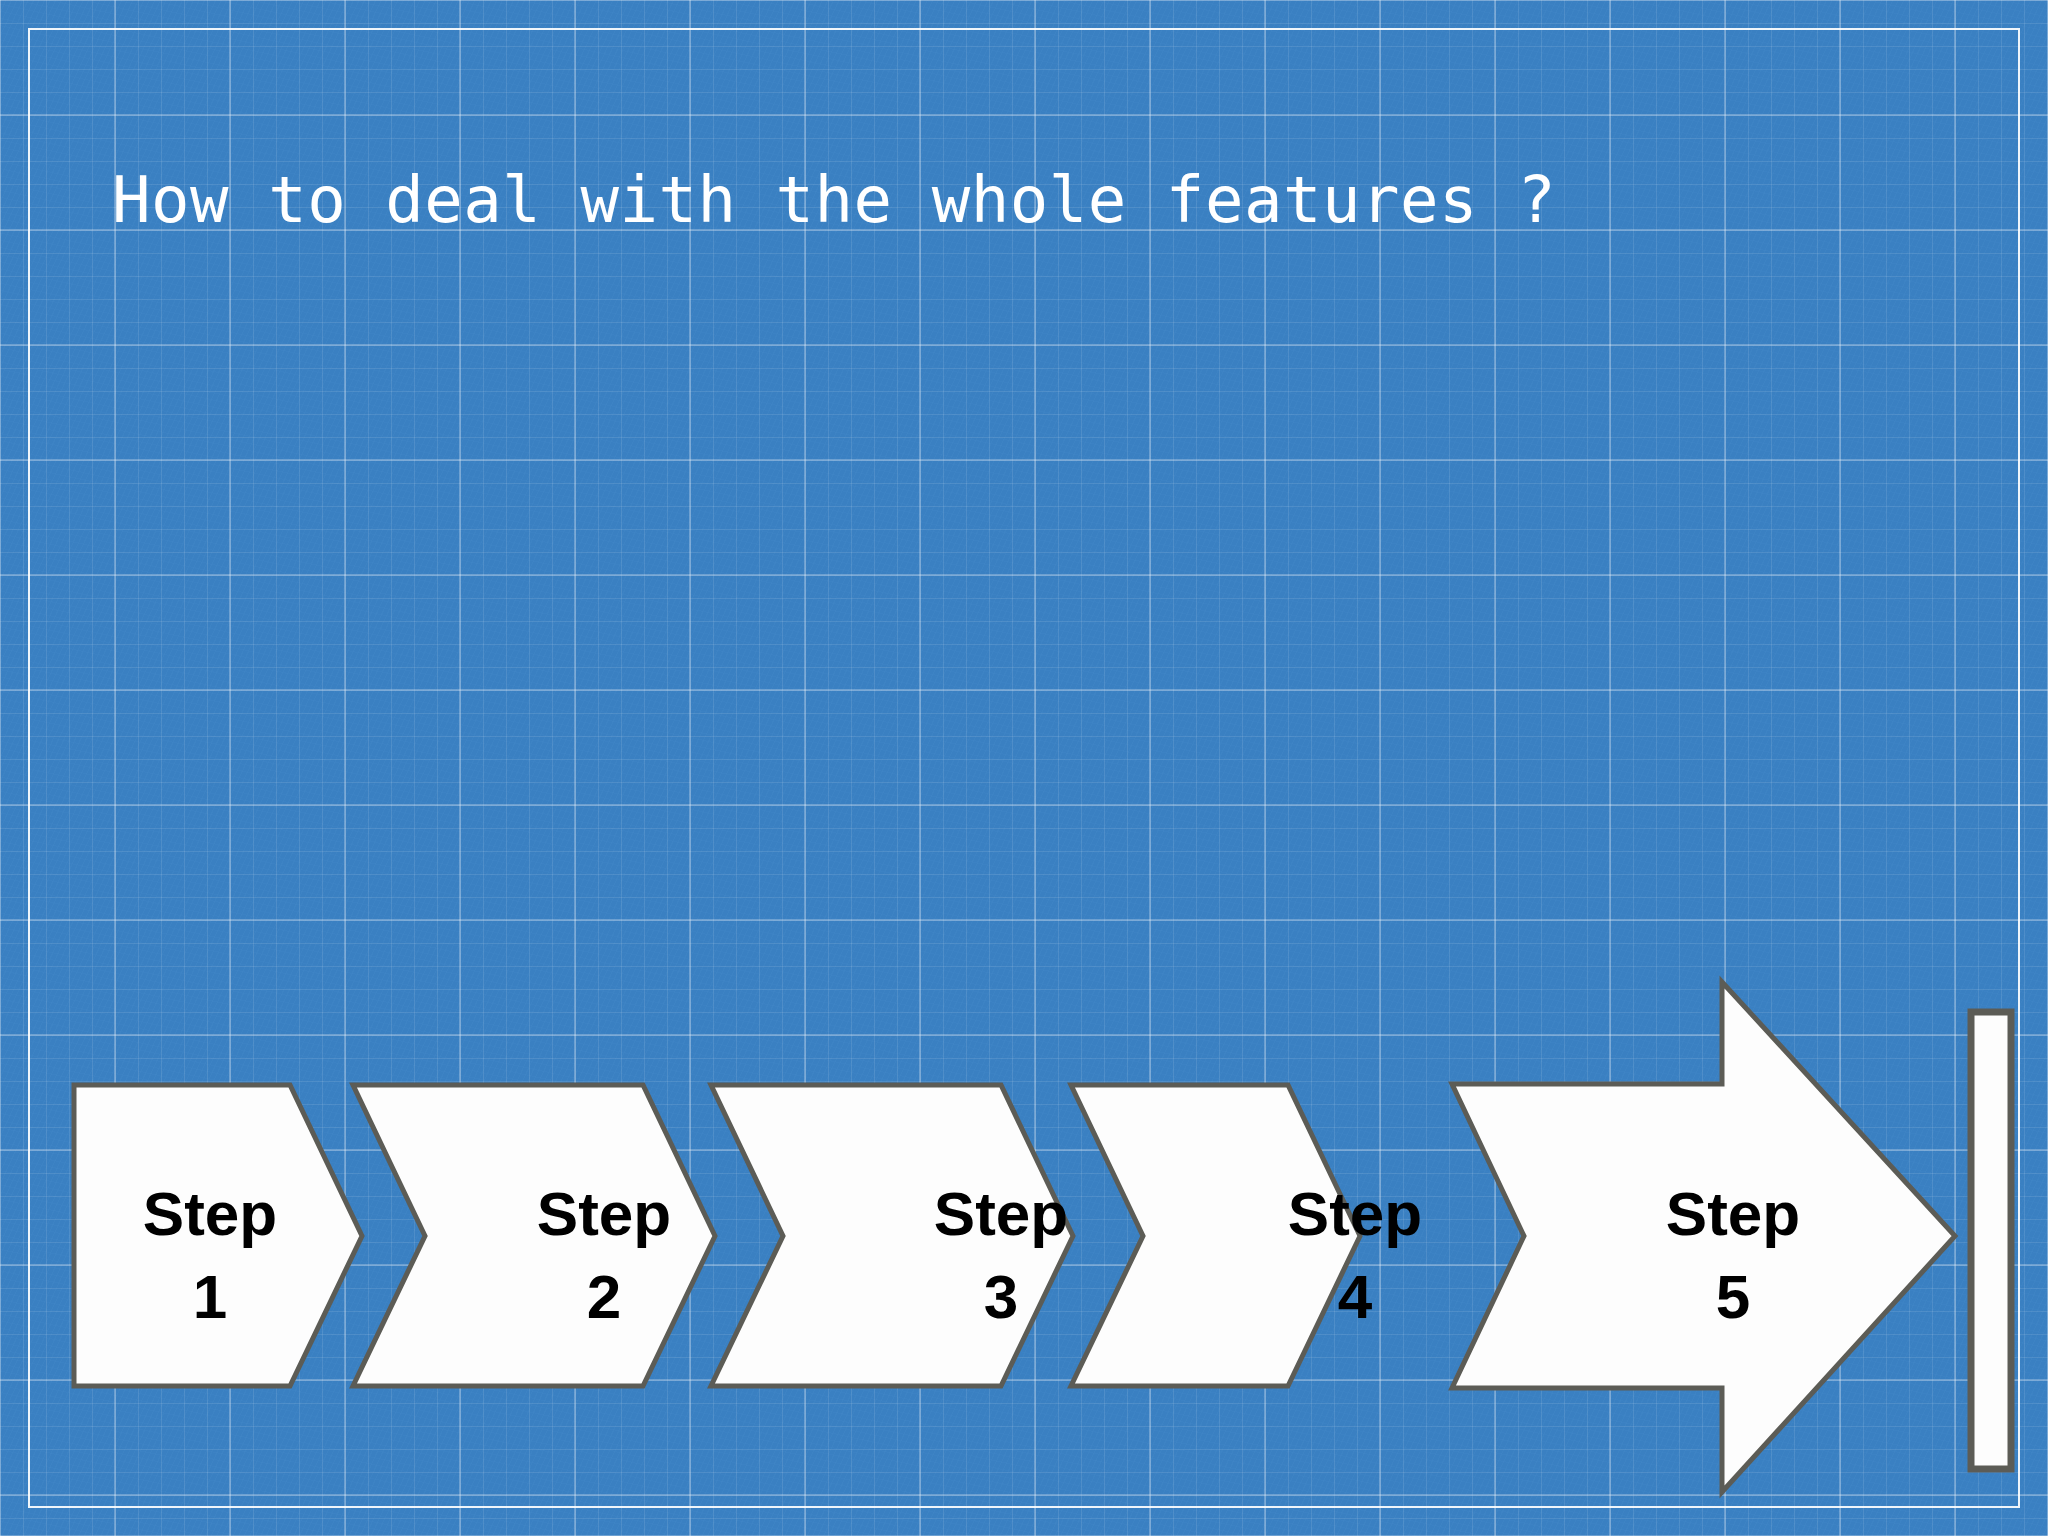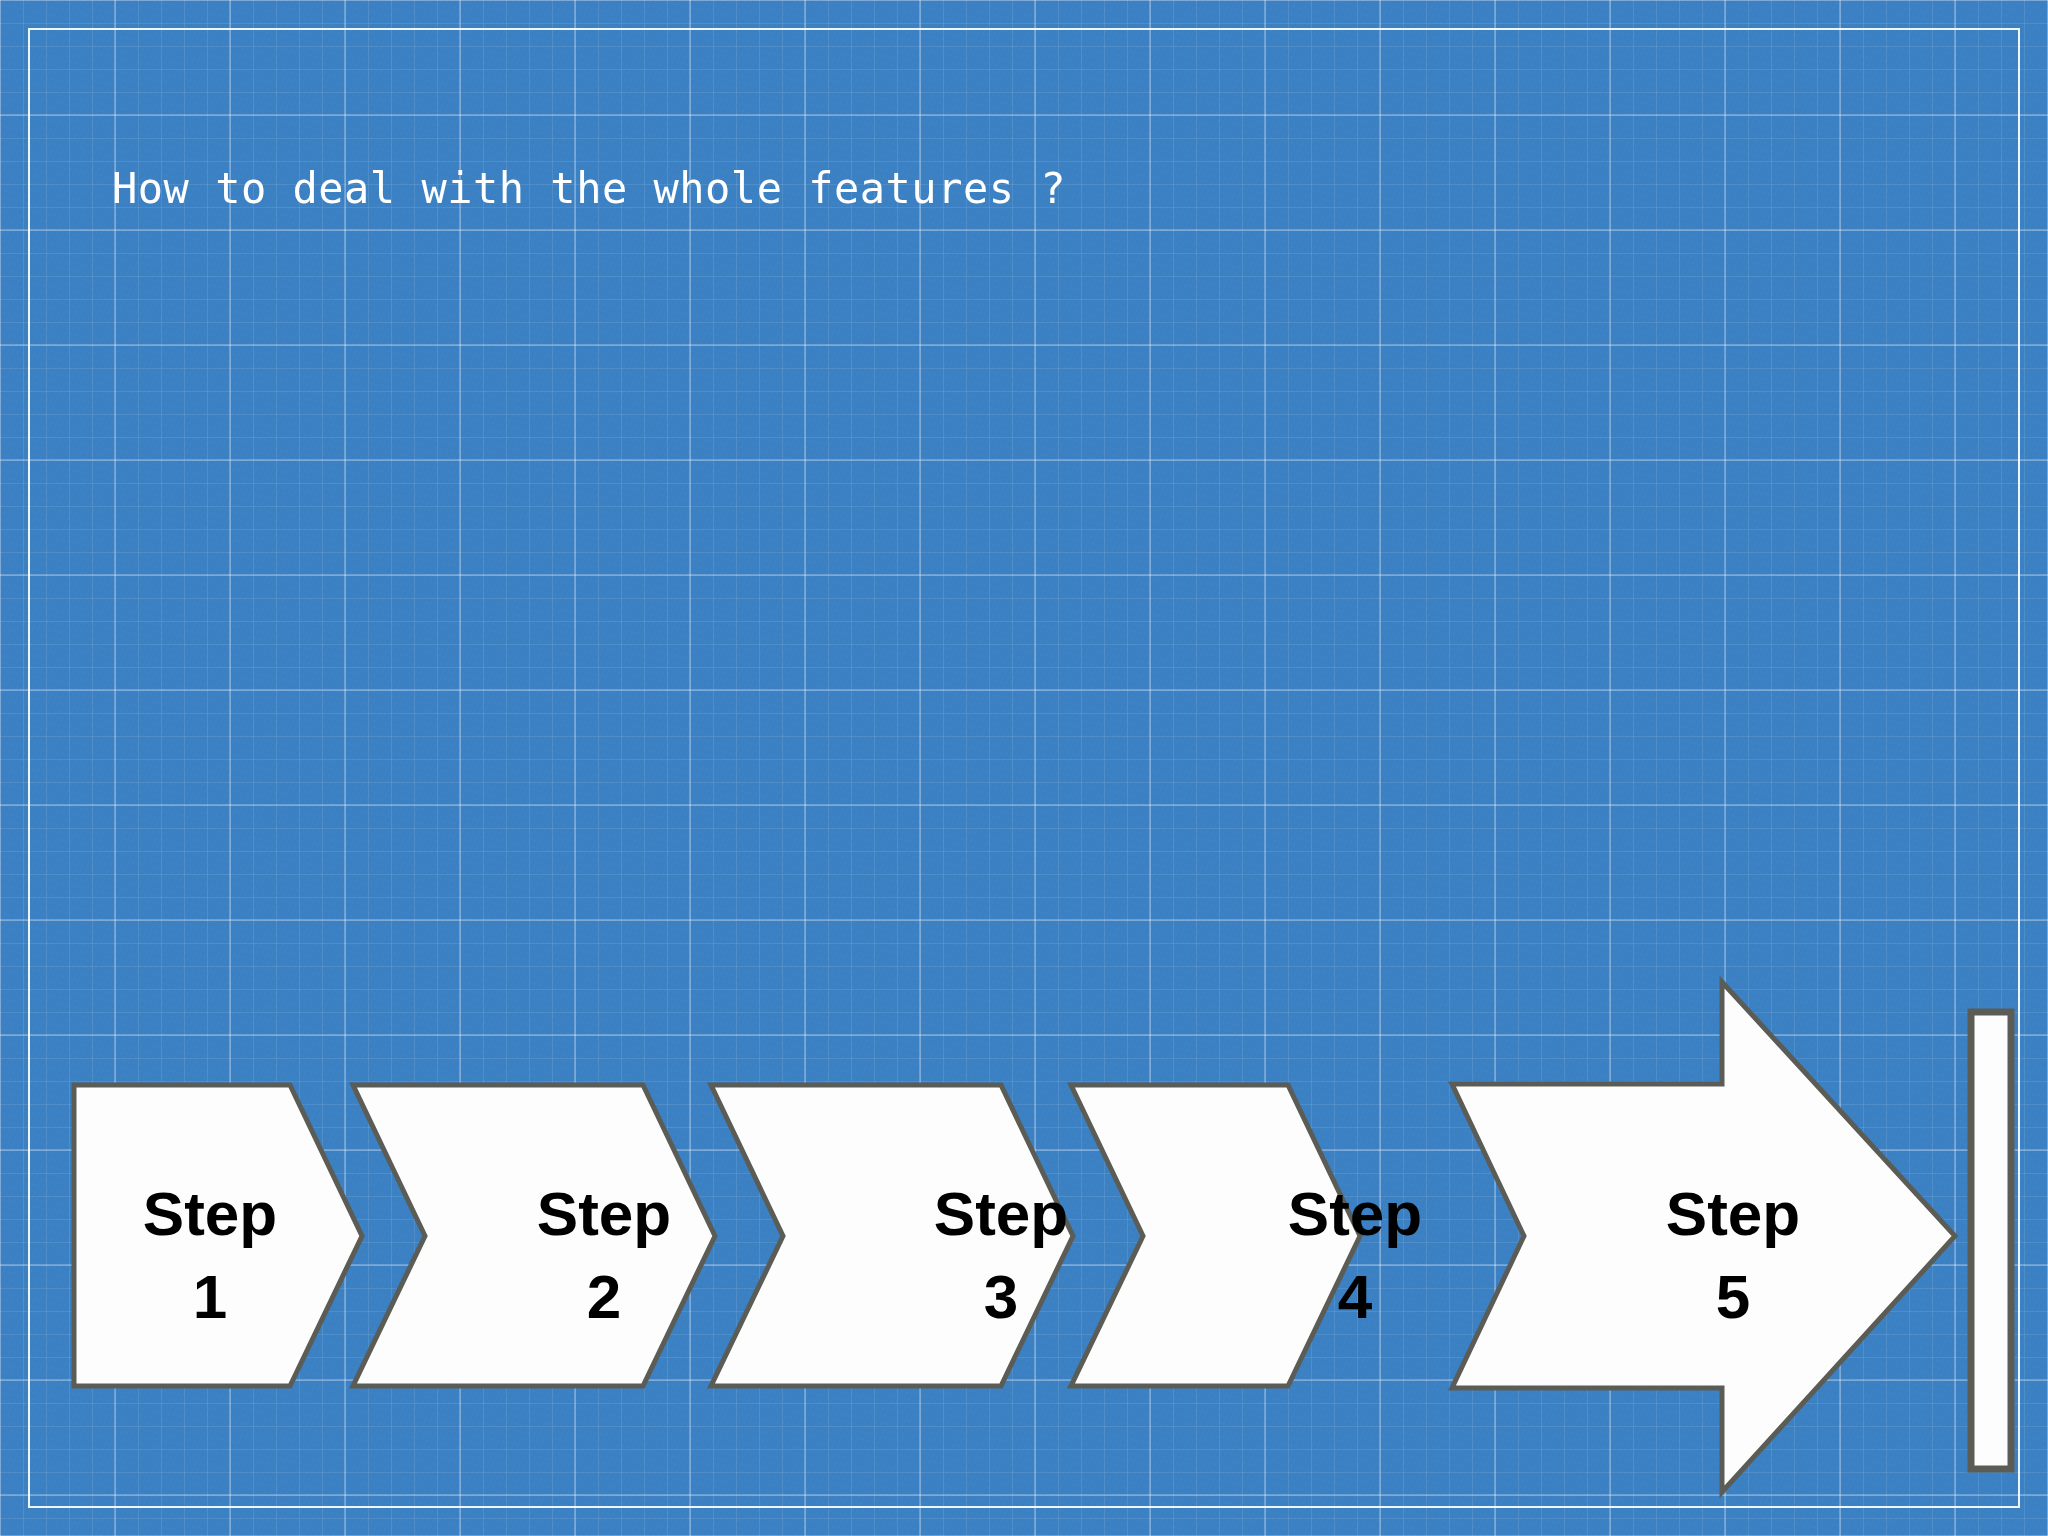--- a/index.html
+++ b/index.html
@@ -64,21 +64,21 @@
     border: 2px solid rgba(255,255,255,0.92);
     pointer-events: none;
   }
 
   
   #title {
     position: absolute;
     left: 112px;
     top: 168px;
     font-family: "DejaVu Sans Mono", monospace;
-    font-size: 42px;
+    font-size: 64px;
     line-height: 1;
     letter-spacing: 0.5px;
     color: #ffffff;
     white-space: pre;
   }
   #subtitle {
     position: absolute;
     left: 150px;
     top: 628px;
     font-family: "DejaVu Sans Mono", monospace;

